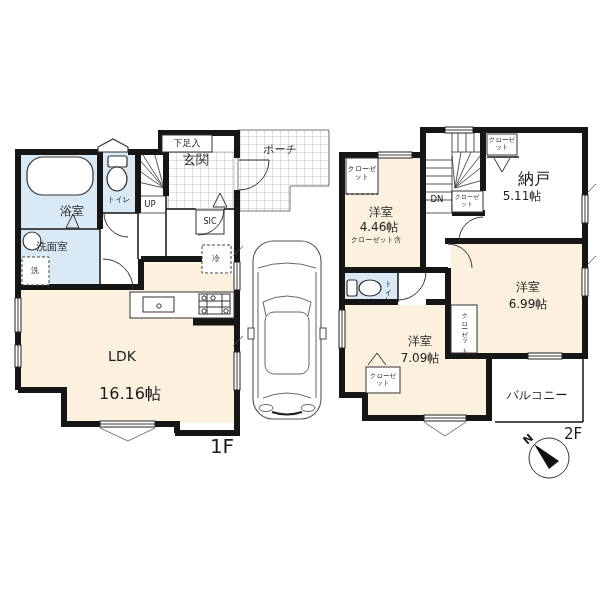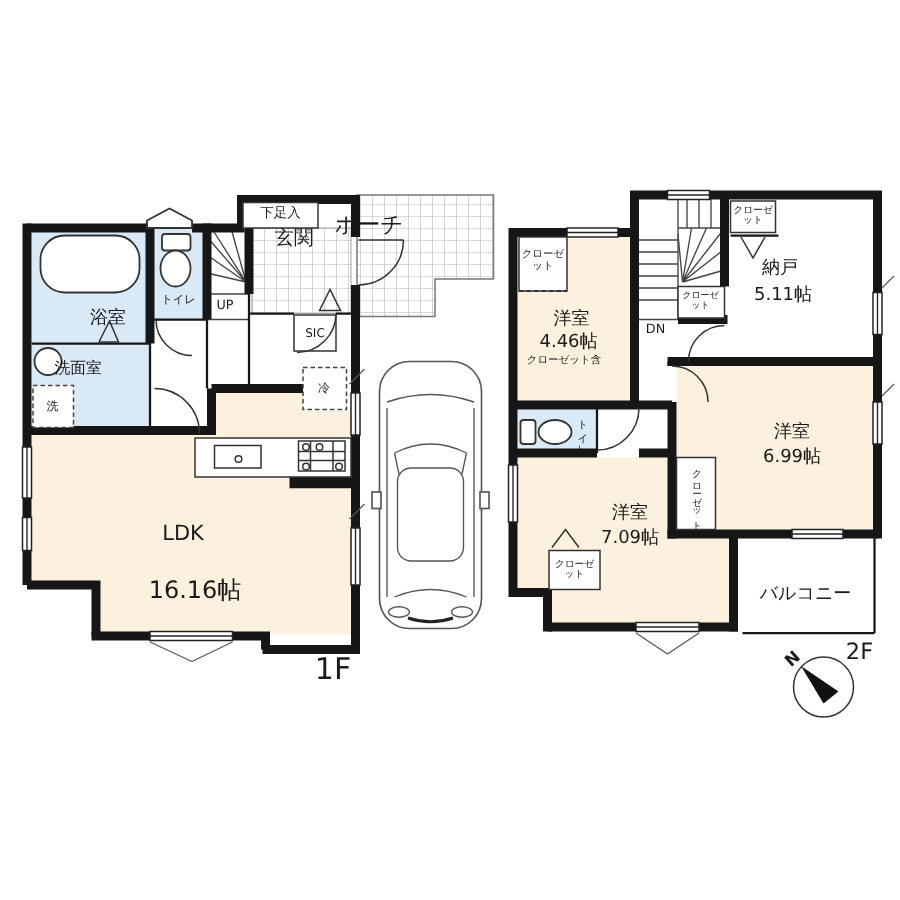--- a/index.html
+++ b/index.html
@@ -209,36 +209,36 @@
     <polygon points="534,444 559,461 549,469" fill="#111"></polygon>
   </g>
 </svg>
 
 <div class="lbl" style="left:72px;top:212px;font-size:12px">浴室</div>
 <div class="lbl" style="left:52px;top:246px;font-size:10.5px">洗面室</div>
 <div class="lbl" style="left:119px;top:200px;font-size:7.5px">トイレ</div>
 <div class="lbl" style="left:196px;top:160px;font-size:13px">玄関</div>
 <div class="lbl" style="left:187px;top:143px;font-size:9px">下足入</div>
 <div class="lbl" style="left:210px;top:222px;font-size:8px">SIC</div>
-<div class="lbl" style="left:246px;top:150px;font-size:15px">ポーチ</div>
+<div class="lbl" style="left:280px;top:150px;font-size:11px">ポーチ</div>
 <div class="lbl" style="left:150px;top:205px;font-size:8.5px">UP</div>
 <div class="lbl" style="left:216px;top:259px;font-size:8px">冷</div>
 <div class="lbl" style="left:35px;top:271px;font-size:8px">洗</div>
 <div class="lbl" style="left:122px;top:356px;font-size:14px">LDK</div>
 <div class="lbl" style="left:130px;top:394px;font-size:16px">16.16帖</div>
 <div class="lbl" style="left:222px;top:446px;font-size:20px">1F</div>
 
 <div class="lbl" style="left:381px;top:213px;font-size:12px">洋室</div>
 <div class="lbl" style="left:379px;top:228px;font-size:12px">4.46帖</div>
 <div class="lbl" style="left:376px;top:240px;font-size:7px">クローゼット含</div>
 <div class="lbl wrap" style="left:362px;top:174px;font-size:7px;width:30px">クローゼット</div>
-<div class="lbl" style="left:437px;top:221px;font-size:8.5px">DN</div>
+<div class="lbl" style="left:437px;top:200px;font-size:8.5px">DN</div>
 <div class="lbl wrap" style="left:467px;top:201px;font-size:6px;width:26px">クローゼット</div>
 <div class="lbl wrap" style="left:502px;top:144px;font-size:6.5px;width:28px">クローゼット</div>
-<div class="lbl" style="left:520px;top:179px;font-size:12px">納戸</div>
+<div class="lbl" style="left:534px;top:179px;font-size:16px">納戸</div>
 <div class="lbl" style="left:522px;top:197px;font-size:12px">5.11帖</div>
 <div class="lbl v" style="left:388px;top:288px;font-size:7px">トイレ</div>
 <div class="lbl" style="left:528px;top:288px;font-size:12px">洋室</div>
 <div class="lbl" style="left:528px;top:305px;font-size:12px">6.99帖</div>
 <div class="lbl v" style="left:464px;top:330px;font-size:6.5px">クローゼット</div>
 <div class="lbl" style="left:420px;top:342px;font-size:12px">洋室</div>
 <div class="lbl" style="left:420px;top:359px;font-size:12px">7.09帖</div>
 <div class="lbl wrap" style="left:383px;top:380px;font-size:6.5px;width:30px">クローゼット</div>
 <div class="lbl" style="left:537px;top:396px;font-size:12px">バルコニー</div>
 <div class="lbl" style="left:573px;top:435px;font-size:15px">2F</div>

